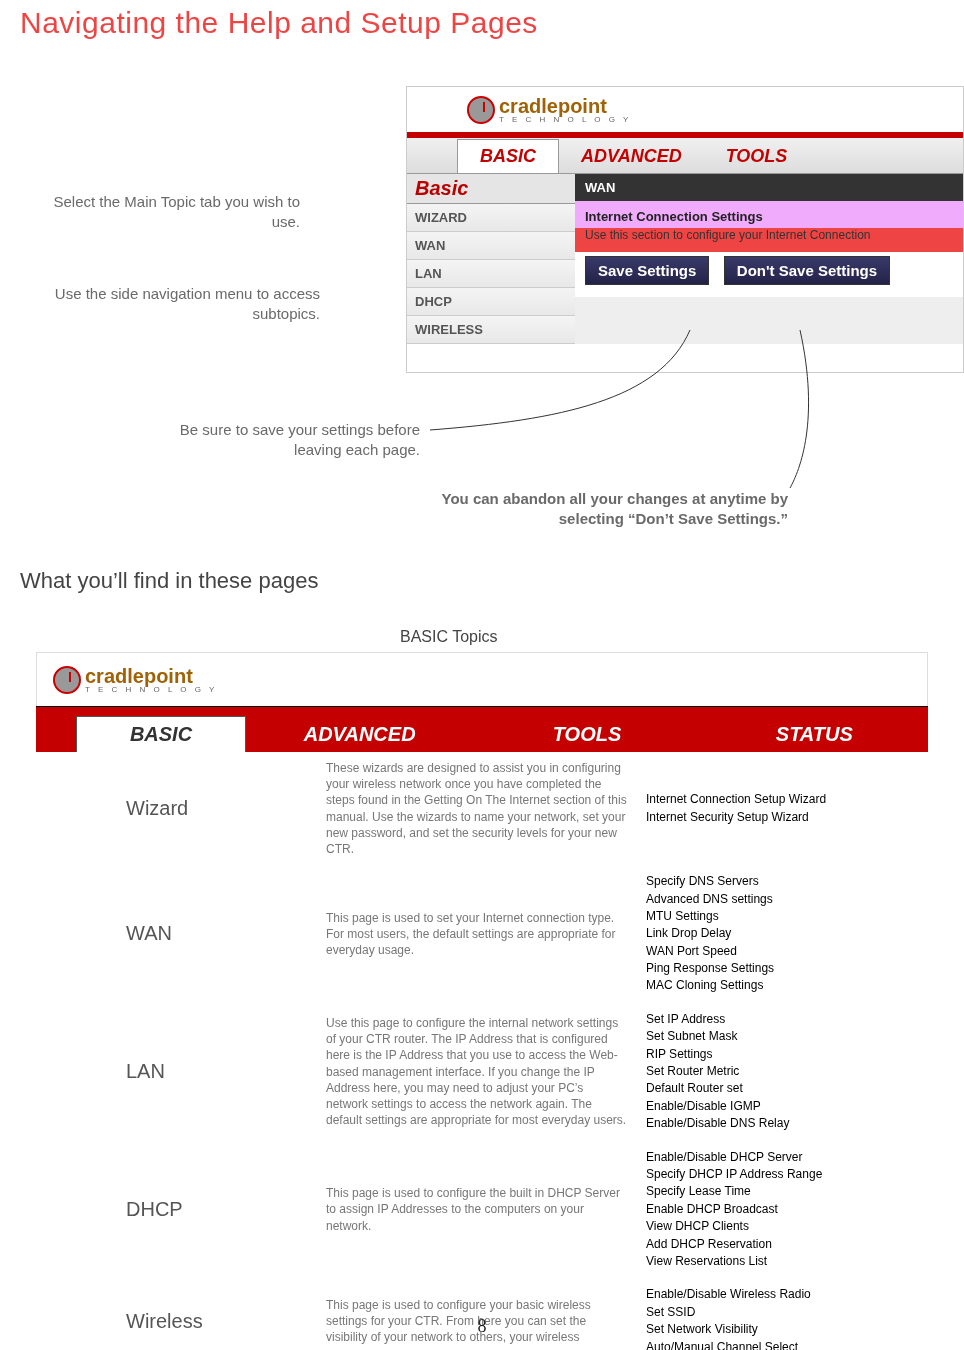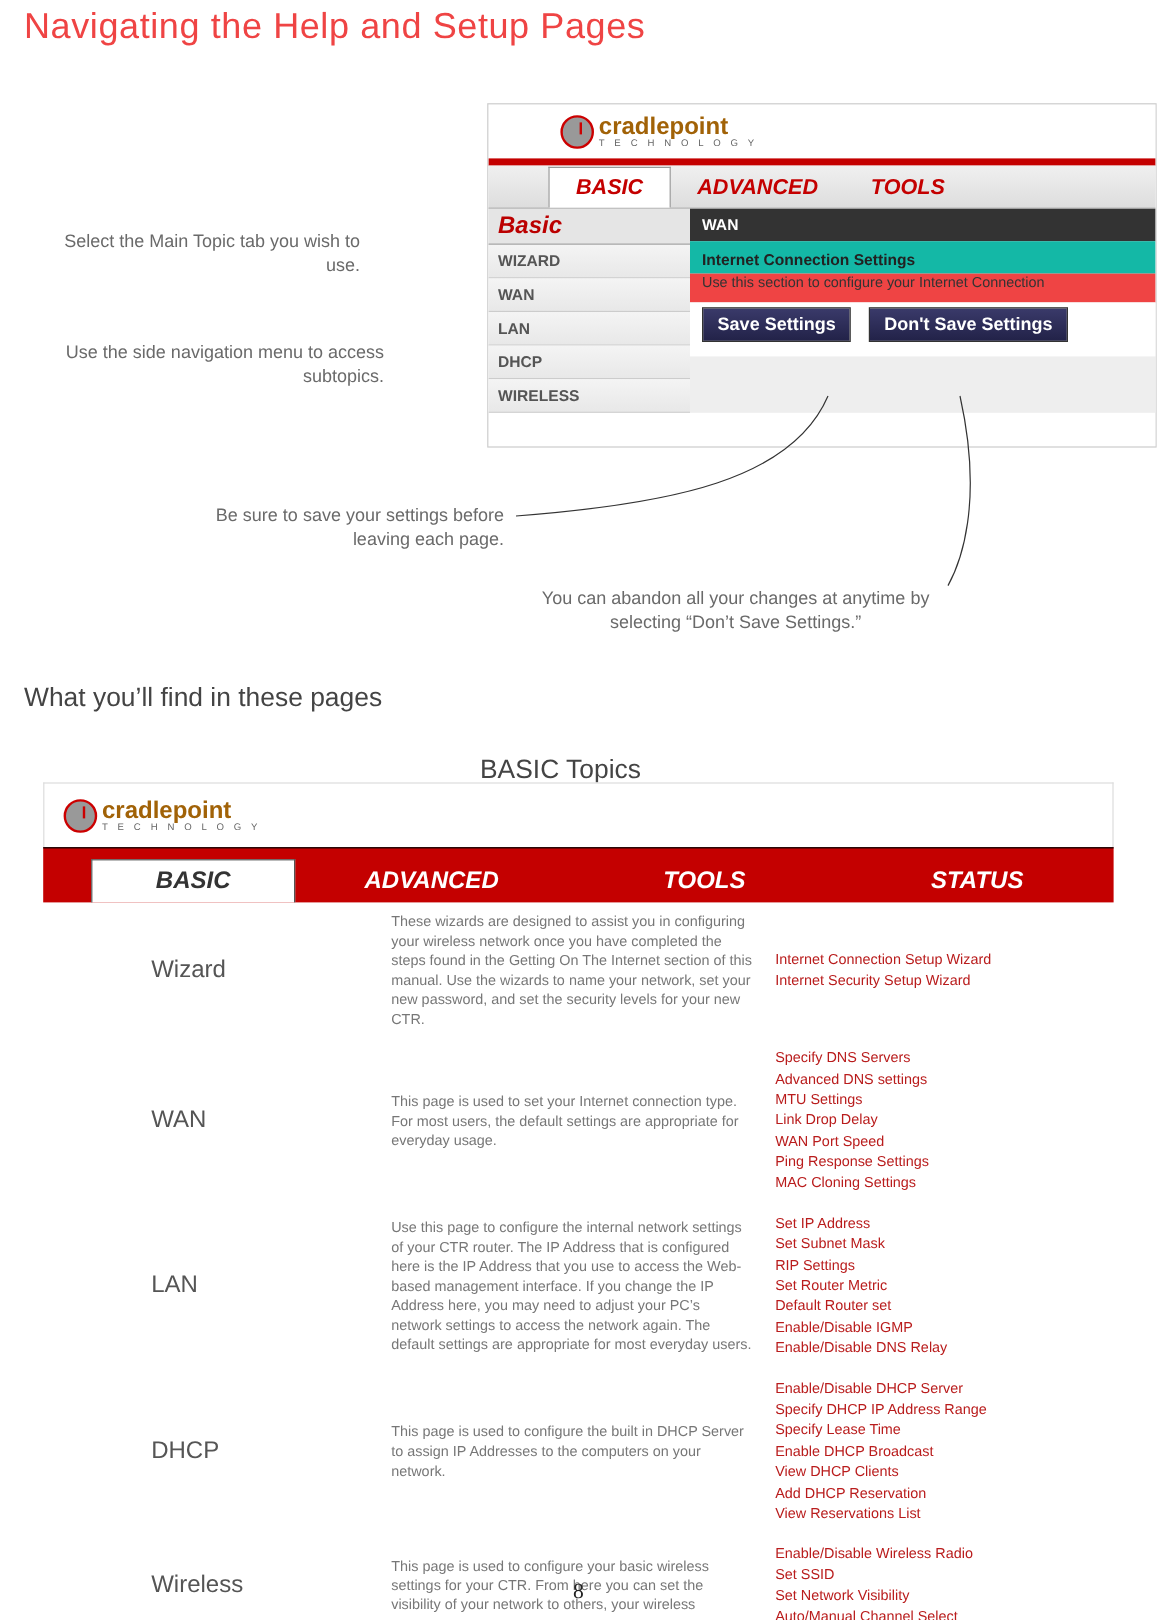--- a/index.html
+++ b/index.html
@@ -39,52 +39,52 @@
   .tab { font-family: Arial, sans-serif; font-weight:bold; font-size:18px; padding:6px 22px; }
   .tab.basic { background:#fff; color:#c40000; border:1px solid #999; border-bottom:none; font-style:italic; }
   .tab.adv { color:#c40000; font-style:italic;}
   .tab.tools { color:#c40000; font-style:italic;}
   .shot-body { display:flex; }
   .shot-side { width:168px; background:linear-gradient(#eee,#f8f8f8);}
   .shot-side-title { background:#e5e5e5; color:#b00; font-family: Arial; font-style:italic; font-weight:bold; font-size:20px; padding:3px 8px; border-bottom:1px solid #999;}
   .shot-side-item { font-family: Arial; font-weight:bold; font-size:13px; color:#555; padding:6px 8px; border-bottom:1px solid #ccc; background:linear-gradient(#f4f4f4,#e8e8e8);}
   .shot-main { flex:1; background:#eee; padding:0;}
   .shot-wan { background:#333; color:#fff; font-weight:bold; font-size:13px; padding:6px 10px; font-family:Arial;}
-  .shot-ics { background:#14b8a6; font-family:Arial; font-weight:bold; font-size:13px; padding:8px 10px 4px; color:#222;}
+  .shot-ics { background:#f0abfc; font-family:Arial; font-weight:bold; font-size:13px; padding:8px 10px 4px; color:#222;}
   .shot-desc { background:#ef4444; font-family:Arial; font-size:12px; padding:0 10px 10px; color:#333;}
   .shot-btns { background:#fff; padding:4px 10px 12px;}
   .shot-btn { display:inline-block; background:linear-gradient(#3a3a6a,#222248); color:#fff; font-family:Arial; font-weight:bold; font-size:15px; padding:5px 12px; border:1px solid #333; margin-right:10px;}
   
   .callout { position:absolute; font-size:15px; color:#6a6a6a; text-align:right; line-height:1.35;}
   .c1 { left:30px; top:192px; width:270px;}
   .c2 { left:20px; top:284px; width:300px;}
   .c3 { left:150px; top:420px; width:270px; text-align:right;}
-  .c4 { left:438px; top:489px; width:350px; text-align:center;}
+  .c4 { left:438px; top:489px; width:350px; font-weight:bold;}
   .sub-heading { position:absolute; left:20px; top:568px; font-size:22px; color:#444;}
-  .basic-topics-title { position:absolute; left:400px; top:628px; font-size:22px; color:#444;}
+  .basic-topics-title { position:absolute; left:400px; top:628px; font-size:16px; color:#444;}
   
   .arrows-svg { position:absolute; left:0; top:0; pointer-events:none; }
   
   .tabstrip2 {
     position:absolute; left:36px; top:706px; width:892px; height:46px;
     background:#c40000;
     display:flex; align-items:flex-end;
     border-top:1px solid #000;
   }
   .tabstrip2 .sp{width:40px;}
   .t2 { font-family:Arial; font-style:italic; font-weight:bold; font-size:20px; color:#fff; padding:6px 0; text-align:center;}
   .t2.basic2 { background:#fff; color:#333; width:170px; border:1px solid #555; border-bottom:none; margin-top:6px;}
   .t2.other { flex:1; }
   .logo2-wrap { position:absolute; left:36px; top:652px; width:892px; height:54px; background:#fff; border:1px solid #ddd; border-bottom:none; display:flex; align-items:center; padding-left:16px;}
   
   .topics-table { position:absolute; left:36px; top:752px; width:892px; }
   .topic-row { display:flex; padding:8px 0; }
   .topic-name { width:290px; padding-left:90px; font-size:20px; color:#555; display:flex; align-items:center;}
   .topic-desc { width:320px; font-size:12px; color:#777; line-height:1.35; padding-right:18px; display:flex; align-items:center;}
-  .topic-details { width:282px; font-size:12px; color:#b91c1c; line-height:1.45; display:flex; flex-direction:column; justify-content:center;}
+  .topic-details { width:282px; font-size:12px; color:#000000; line-height:1.45; display:flex; flex-direction:column; justify-content:center;}
   .page-num { position:absolute; left:0; width:964px; text-align:center; top:1316px; font-family: "Times New Roman", serif; font-size:18px; color:#222;}
 </style>
 </head>
 <body>
 
 <h1 class="page-title">Navigating the Help and Setup Pages</h1>
 
 <div class="shot1">
   <div class="logo-row">
     <div class="logo-icon"></div>

